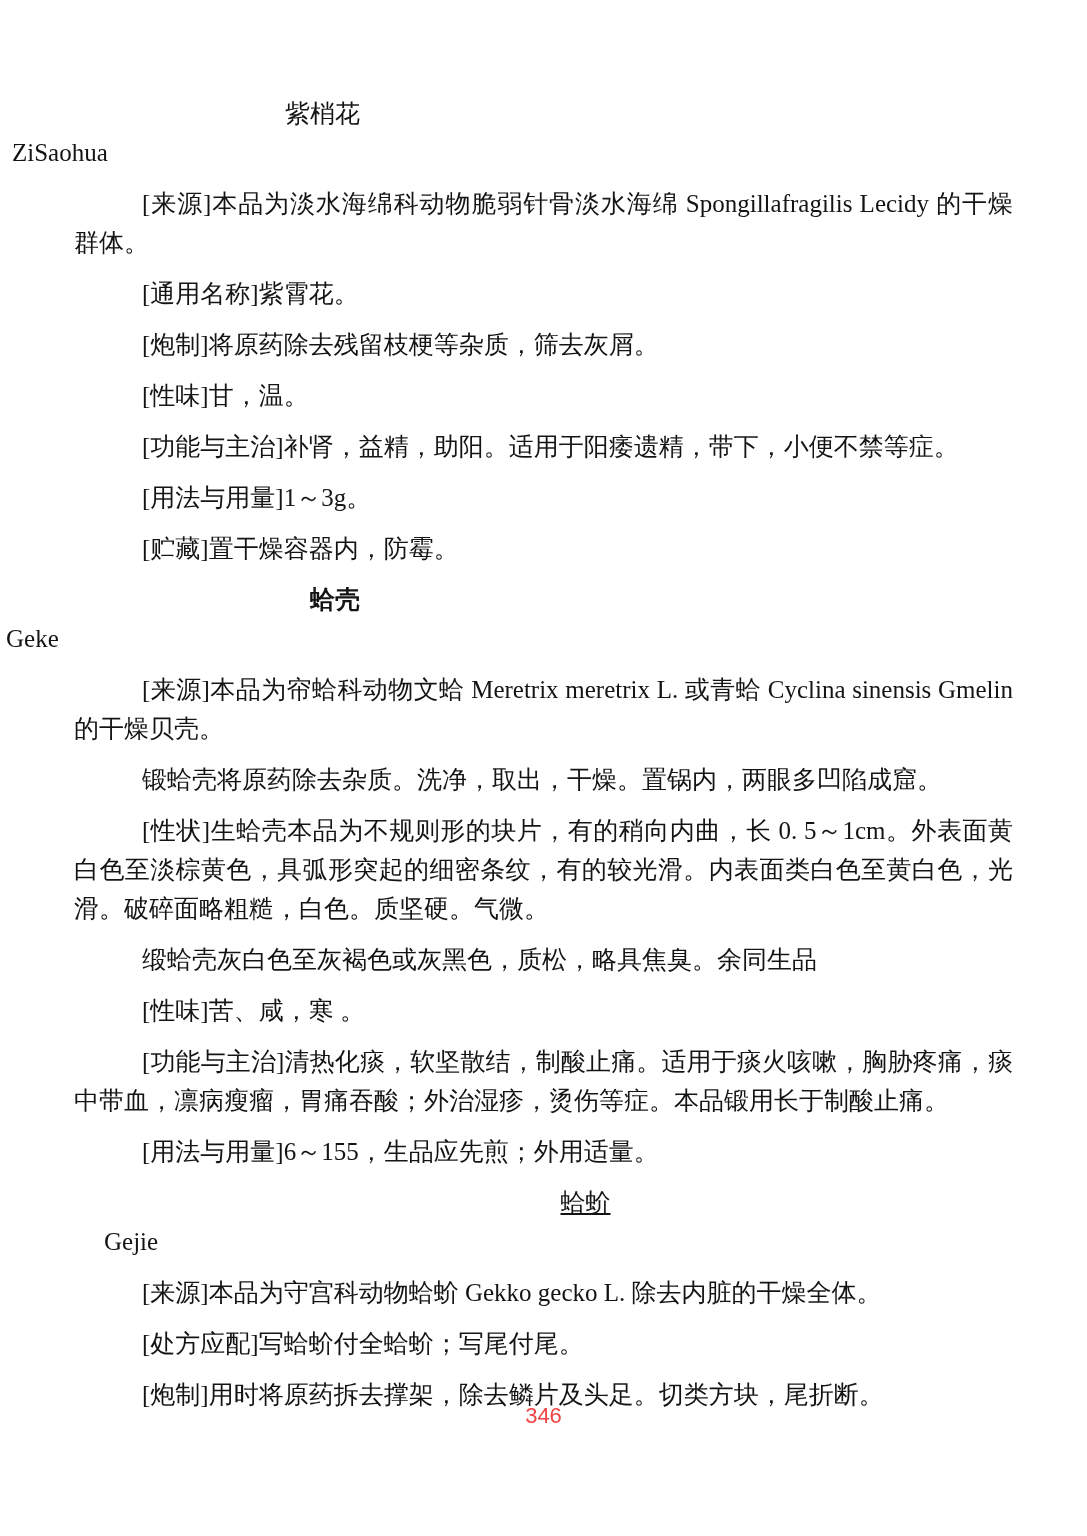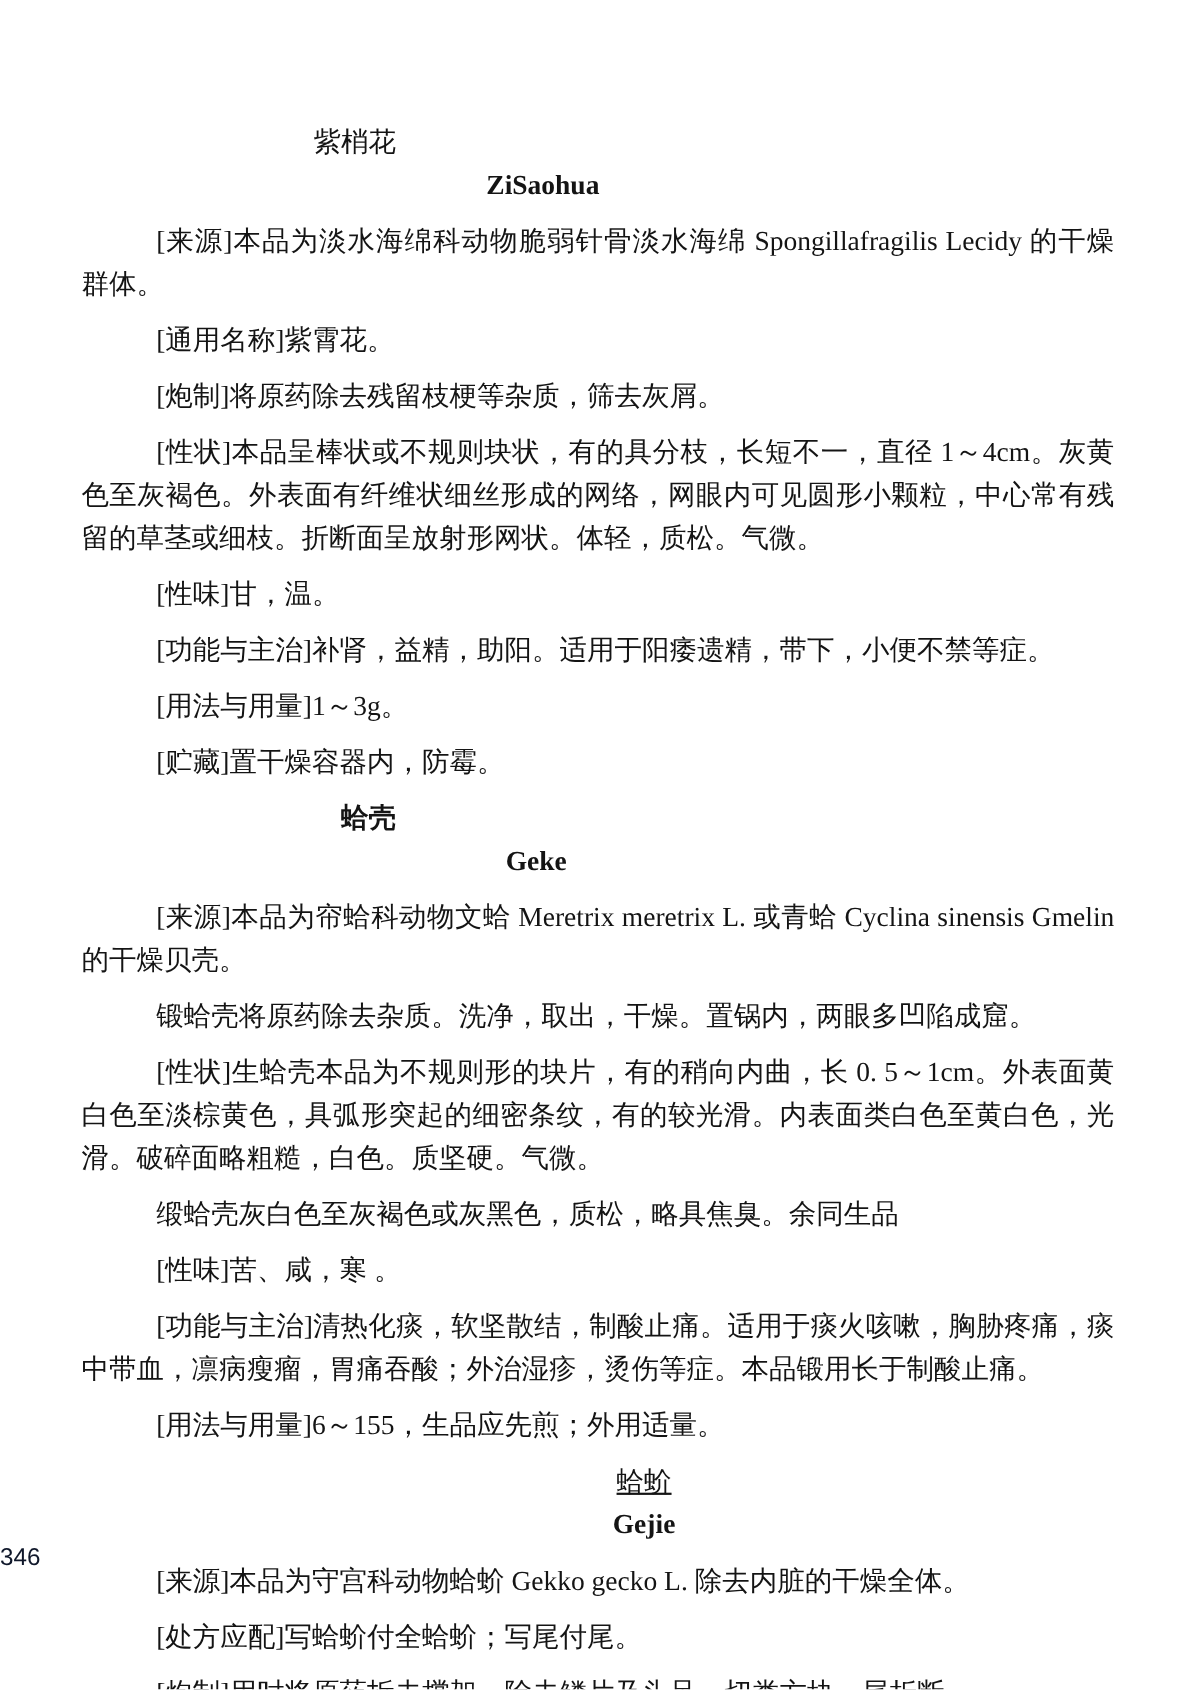--- a/index.html
+++ b/index.html
@@ -25,57 +25,56 @@
     margin: 12px;
     text-indent: 68px;
     text-align: justify;
   }
   .title-cn {
     margin: 0;
     font-weight: normal;
     font-size: 25px;
     line-height: 39px;
   }
-  .title-cn-1 { text-indent: 223px; margin-top: 16px; }
+  .title-cn-1 { text-indent: 223px; }
   .title-cn-2 { text-indent: 248px; font-weight: bold; }
   .title-cn-3 { text-align: center; position: relative; left: 42px; text-decoration: underline; }
   .title-py {
     margin: 0;
-    text-align: center;
+    text-align: left;
     font-size: 25px;
     line-height: 39px;
-    font-weight: bold;
+    font-weight: normal;
   }
   .shift-left-a { position: relative; left: -50px; }
   .shift-left-b { position: relative; left: -56px; }
   .shift-right-a { position: relative; left: 42px; }
   .page-number {
     position: absolute;
     left: 0;
     right: 0;
     top: 1402px;
-    text-align: left;
+    text-align: center;
     font-family: "Liberation Sans", "DejaVu Sans", sans-serif;
     font-size: 22px;
     line-height: 28px;
-    color: #0f172a;
+    color: #ef4444;
   }
 </style>
 </head>
 <body>
 
 <div class="page">
 
   <div>
     <h2 class="title-cn title-cn-1">紫梢花</h2>
     <h3 class="title-py shift-left-a">ZiSaohua</h3>
     <p class="body-par">[来源]本品为淡水海绵科动物脆弱针骨淡水海绵 Spongillafragilis Lecidy 的干燥群体。</p>
     <p class="body-par">[通用名称]紫霄花。</p>
     <p class="body-par">[炮制]将原药除去残留枝梗等杂质，筛去灰屑。</p>
-    <p class="body-par">[性状]本品呈棒状或不规则块状，有的具分枝，长短不一，直径 1～4cm。灰黄色至灰褐色。外表面有纤维状细丝形成的网络，网眼内可见圆形小颗粒，中心常有残留的草茎或细枝。折断面呈放射形网状。体轻，质松。气微。</p>
     <p class="body-par">[性味]甘，温。</p>
     <p class="body-par">[功能与主治]补肾，益精，助阳。适用于阳痿遗精，带下，小便不禁等症。</p>
     <p class="body-par">[用法与用量]1～3g。</p>
     <p class="body-par">[贮藏]置干燥容器内，防霉。</p>
   </div>
 
   <div>
     <h2 class="title-cn title-cn-2">蛤壳</h2>
     <h3 class="title-py shift-left-b">Geke</h3>
     <p class="body-par">[来源]本品为帘蛤科动物文蛤 Meretrix meretrix L. 或青蛤 Cyclina sinensis Gmelin 的干燥贝壳。</p>

